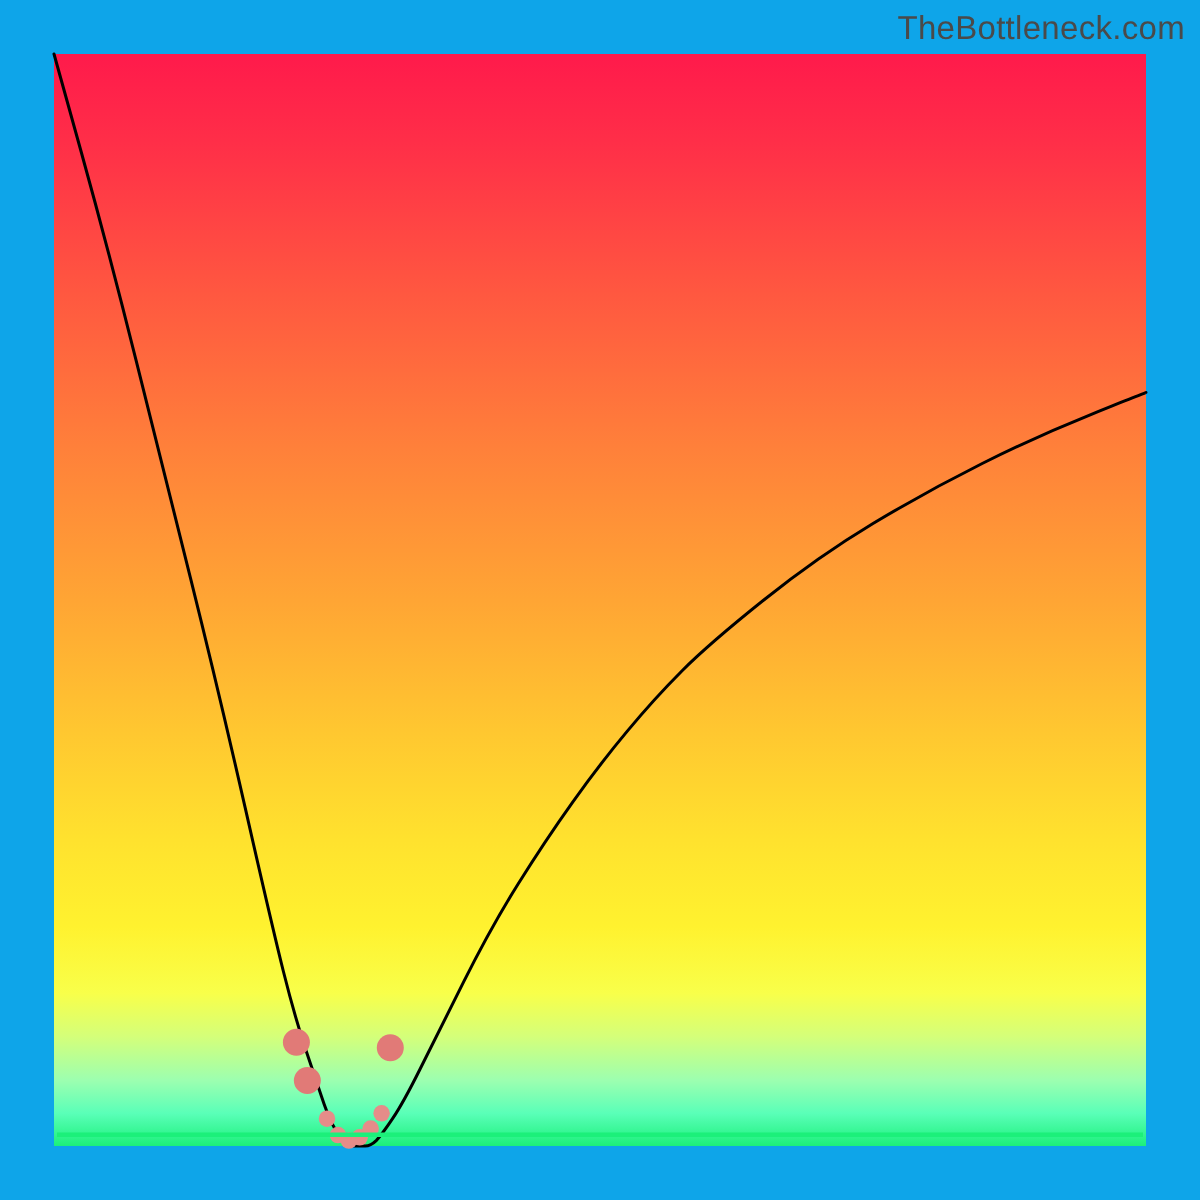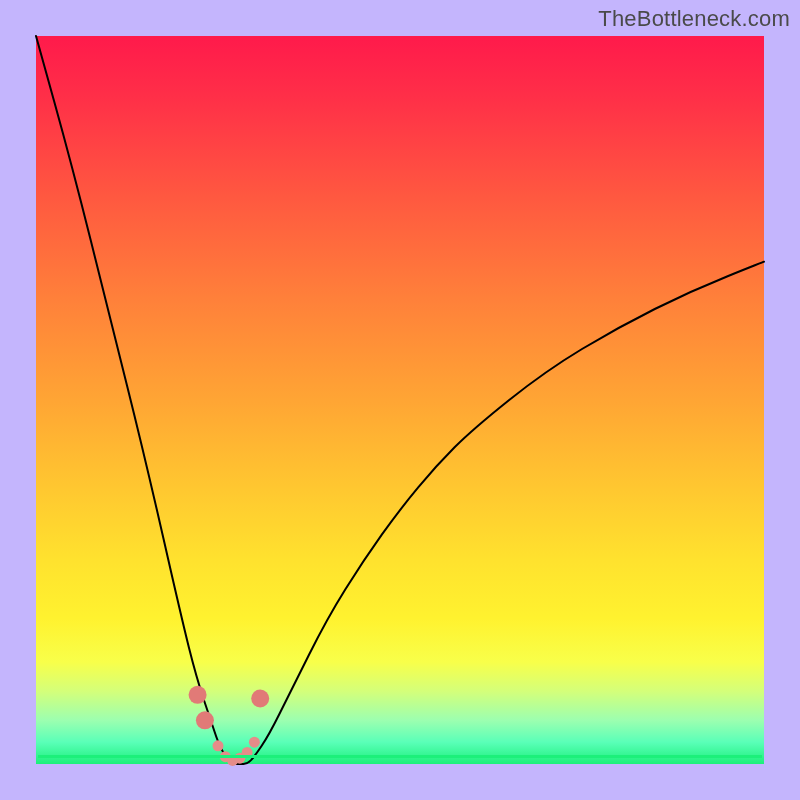--- a/index.html
+++ b/index.html
@@ -10,21 +10,21 @@
     overflow: hidden;
     background: #000;
     font-family: Arial, Helvetica, sans-serif;
   }
   .frame {
     position: absolute;
     left: 0;
     top: 0;
     width: 800px;
     height: 800px;
-    background: #c4b5fd;
+    background: #0ea5e9;
   }
   .plot {
     position: absolute;
     left: 36px;
     top: 36px;
     width: 728px;
     height: 728px;
     background: linear-gradient(to bottom,
       #ff1a4b 0%,
       #ff2e48 8%,

